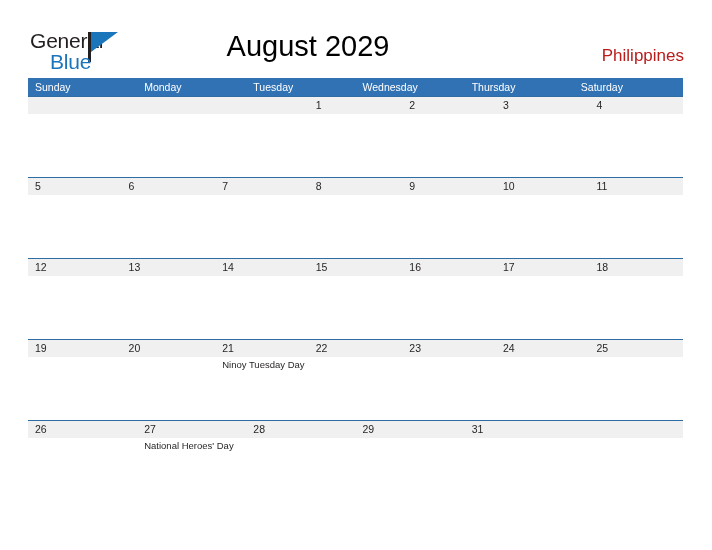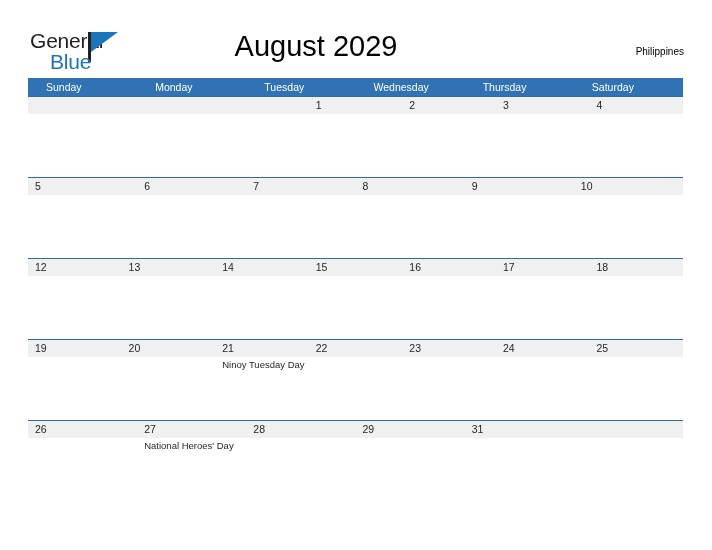--- a/index.html
+++ b/index.html
@@ -72,38 +72,38 @@
     top: 2px;
     width: 0;
     height: 0;
     border-left: 27px solid #1b75bb;
     border-bottom: 20px solid transparent;
   }
 
   
   .title {
     position: absolute;
-    left: 16px;
+    left: 8px;
     top: 30px;
     width: 600px;
     text-align: center;
     font-size: 29px;
     color: #000000;
     font-family: "Liberation Sans", sans-serif;
     font-weight: normal;
     letter-spacing: 0px;
   }
 
   
   .region {
     position: absolute;
     right: 28px;
     top: 46px;
-    font-size: 10px;
-    color: #000000;
+    font-size: 17px;
+    color: #b91c1c;
     font-family: "Liberation Sans", sans-serif;
     text-align: right;
   }
 
   
   .calendar {
     position: absolute;
     left: 28px;
     top: 78px;
     width: 655px;
@@ -113,21 +113,21 @@
     display: flex;
     width: 655px;
     height: 18px;
     background: #3172b4;
   }
   .weekday-cell {
     flex: 1 1 0;
     font-size: 10.5px;
     color: #ffffff;
     line-height: 18px;
-    padding-left: 18px;
+    padding-left: 7px;
     box-sizing: border-box;
     font-family: "Liberation Sans", sans-serif;
     white-space: nowrap;
   }
 
   .week-row {
     display: flex;
     width: 655px;
     height: 81px;
     border-top: 1.5px solid #2e6da4;
@@ -291,20 +291,27 @@
           <div class="event"></div>
         </div>
       </div>
       <div class="day-cell">
         <div class="day-band"></div>
         <div class="day-number">10</div>
         <div class="events">
           <div class="event"></div>
         </div>
       </div>
+      <div class="day-cell">
+        <div class="day-band"></div>
+        <div class="day-number">11</div>
+        <div class="events">
+          <div class="event"></div>
+        </div>
+      </div>
     </div>
 
     <div class="week-row">
       <div class="day-cell">
         <div class="day-band"></div>
         <div class="day-number">12</div>
         <div class="events">
           <div class="event"></div>
         </div>
       </div>

